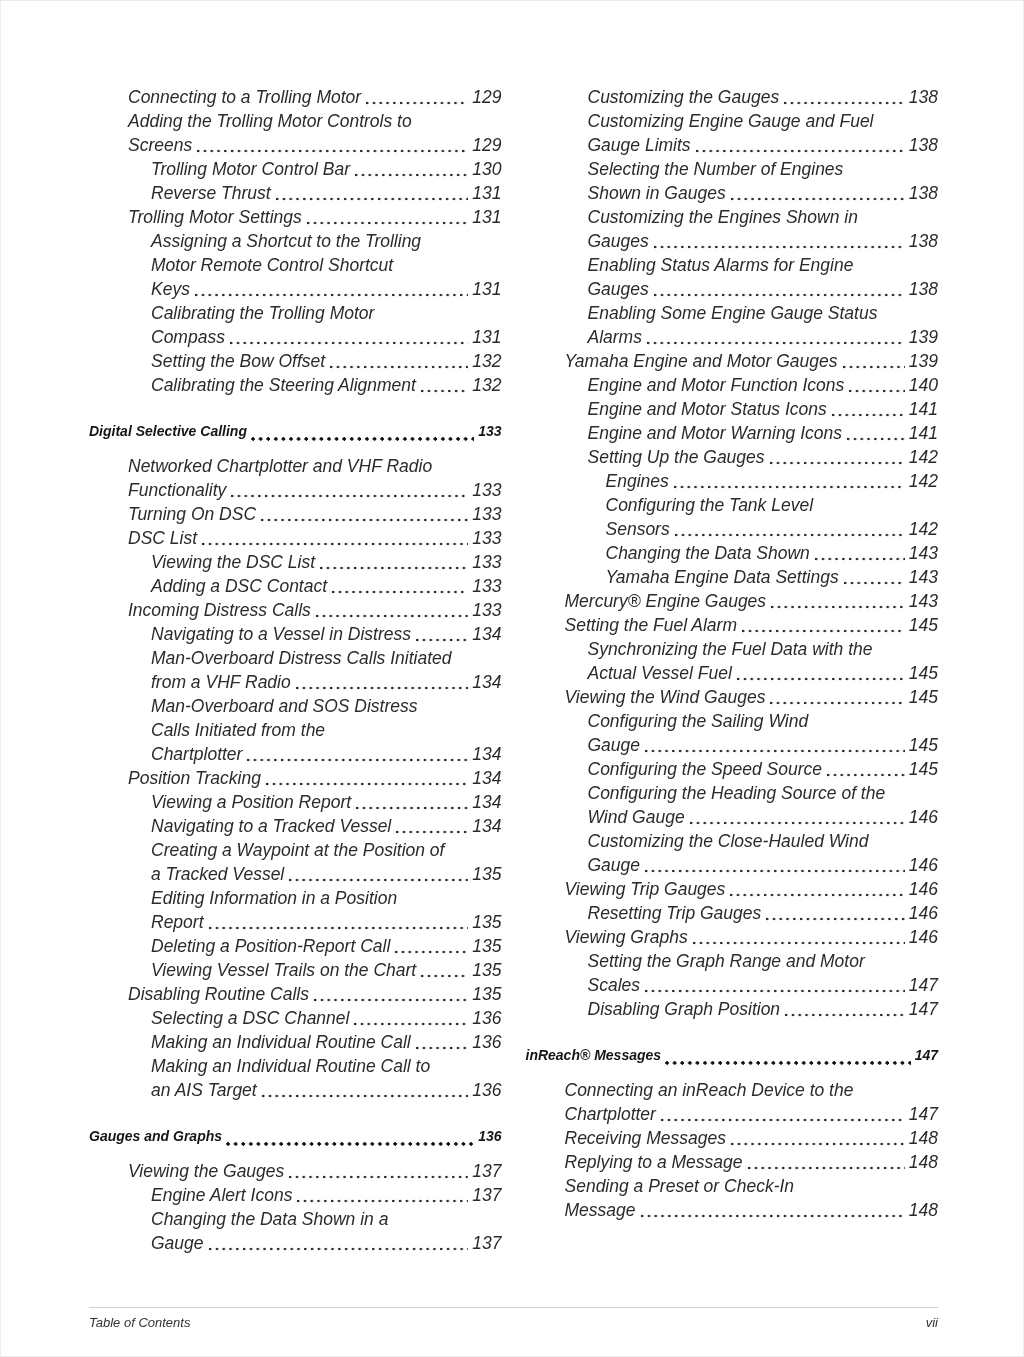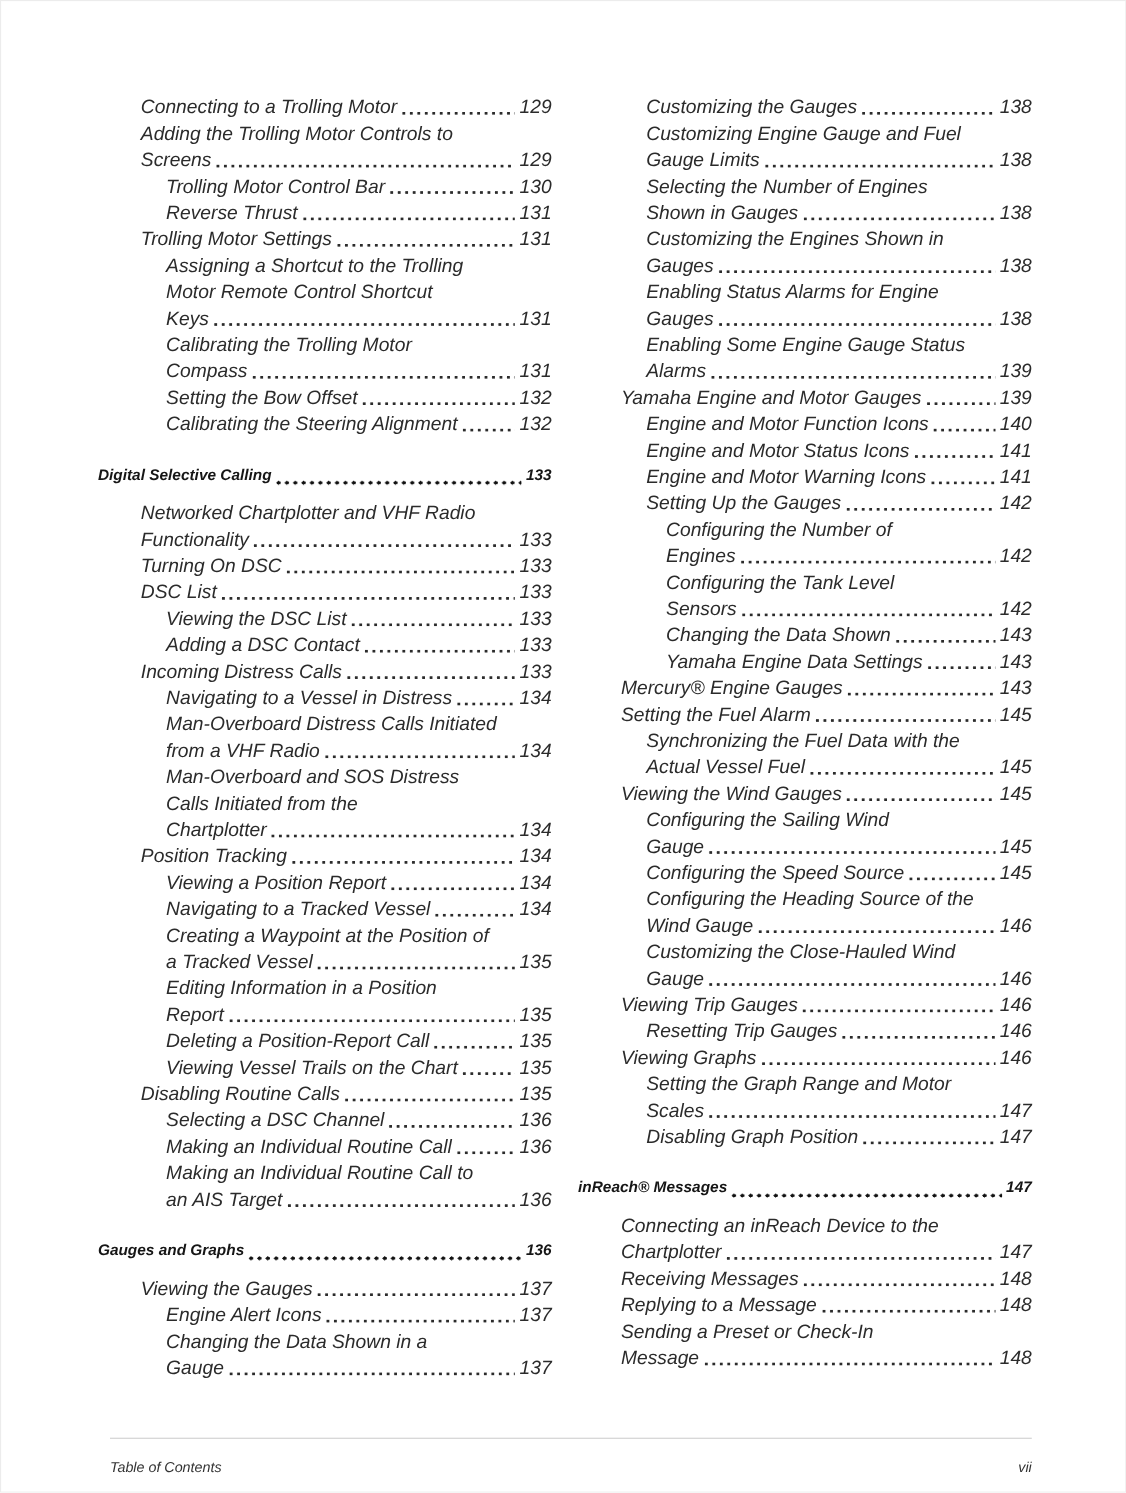--- a/index.html
+++ b/index.html
@@ -73,27 +73,26 @@
   }
 
   .pg { flex: 0 0 auto; }
 
   .footer {
     position: absolute;
     left: 88px;
     right: 85px;
     top: 1306px;
     border-top: 1px solid #cfcfcf;
-    padding-top: 18px;
+    padding-top: 7px;
     display: flex;
     justify-content: space-between;
     align-items: baseline;
     font-size: 13px;
     color: #333333;
-    margin-left: 11px;
   }
 </style>
 </head>
 <body>
 
 <div class="page">
 
   <div class="content">
     <div class="toc-col">
         <div class="entry lvl2">
@@ -244,21 +243,20 @@
         <div class="entry lvl3">
           <div class="tline last"><span class="ttl">Engine and Motor Status Icons</span><span class="leader"></span><span class="pg">141</span></div>
         </div>
         <div class="entry lvl3">
           <div class="tline last"><span class="ttl">Engine and Motor Warning Icons</span><span class="leader"></span><span class="pg">141</span></div>
         </div>
         <div class="entry lvl3">
           <div class="tline last"><span class="ttl">Setting Up the Gauges</span><span class="leader"></span><span class="pg">142</span></div>
         </div>
         <div class="entry lvl4">
-          <div class="tline">Configuring the Number of</div>
           <div class="tline last"><span class="ttl">Engines</span><span class="leader"></span><span class="pg">142</span></div>
         </div>
         <div class="entry lvl4">
           <div class="tline">Configuring the Tank Level</div>
           <div class="tline last"><span class="ttl">Sensors</span><span class="leader"></span><span class="pg">142</span></div>
         </div>
         <div class="entry lvl4">
           <div class="tline last"><span class="ttl">Changing the Data Shown</span><span class="leader"></span><span class="pg">143</span></div>
         </div>
         <div class="entry lvl4">

